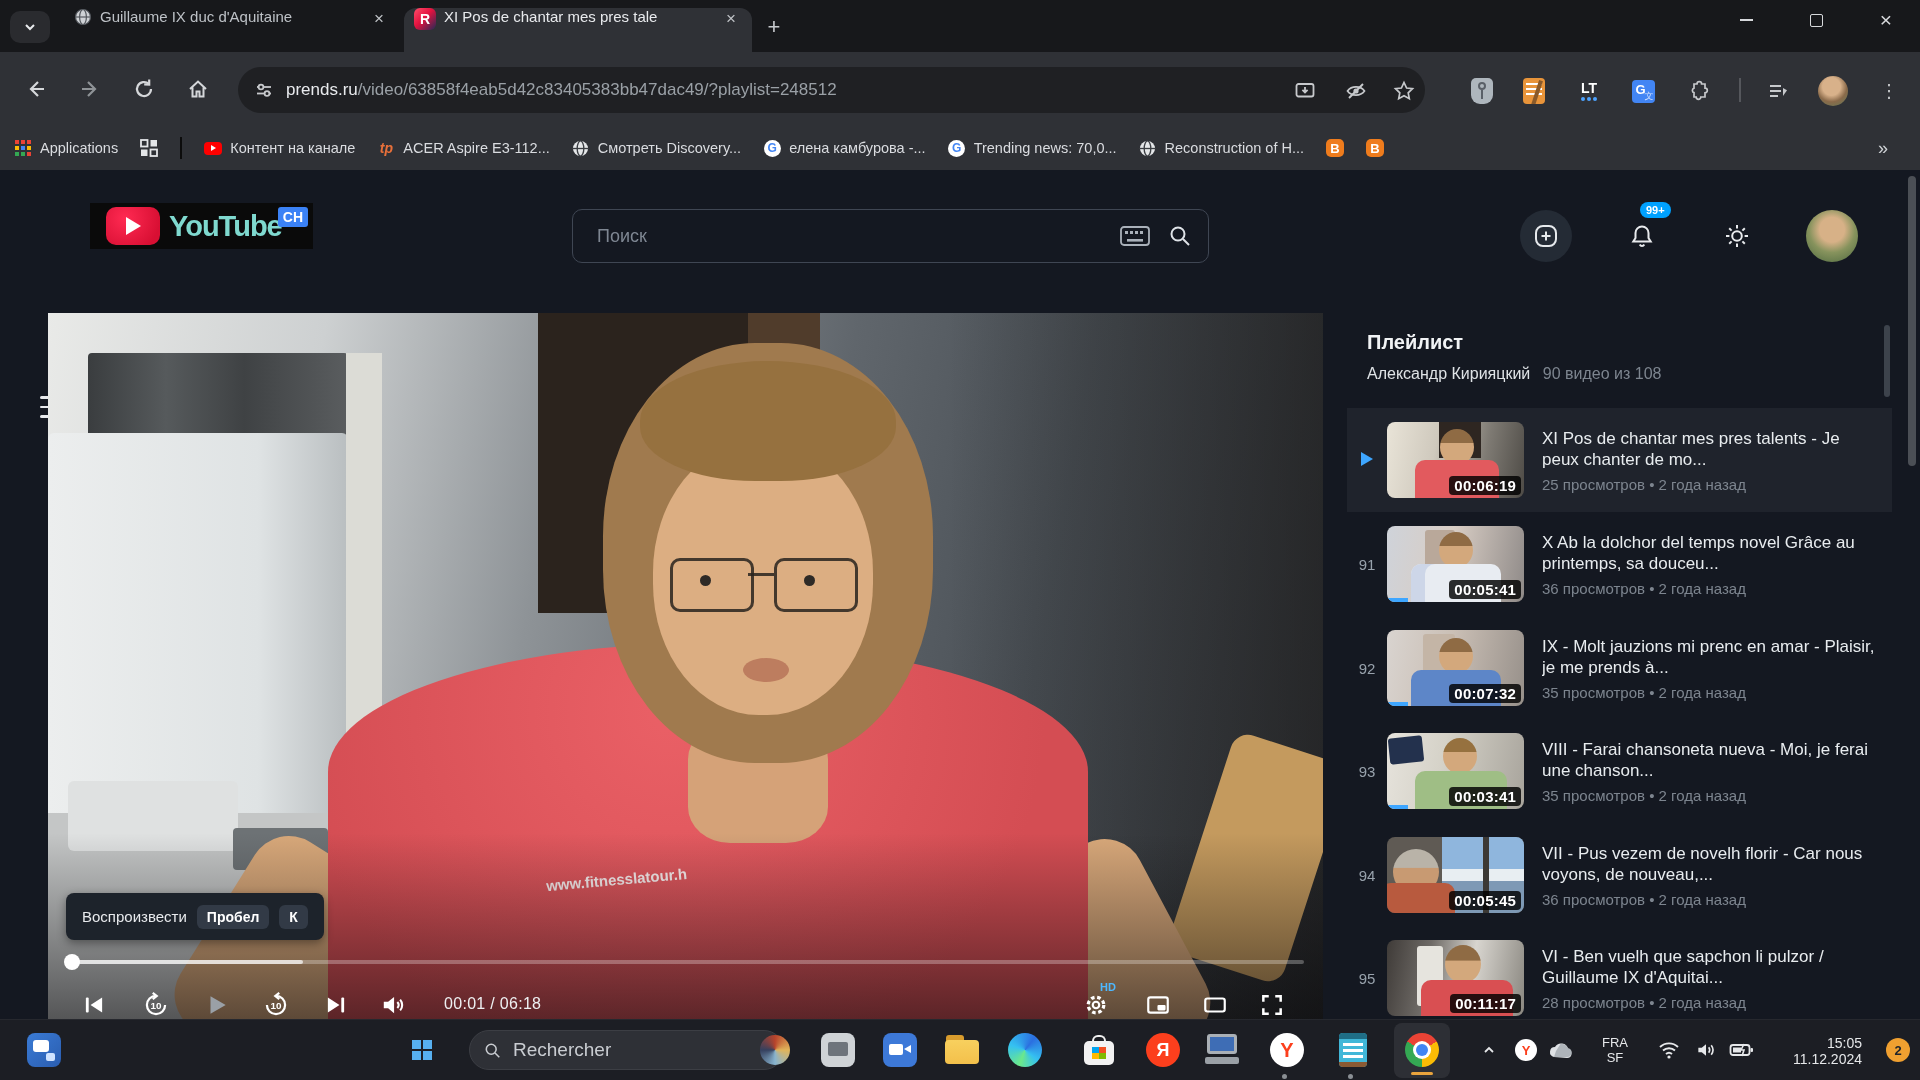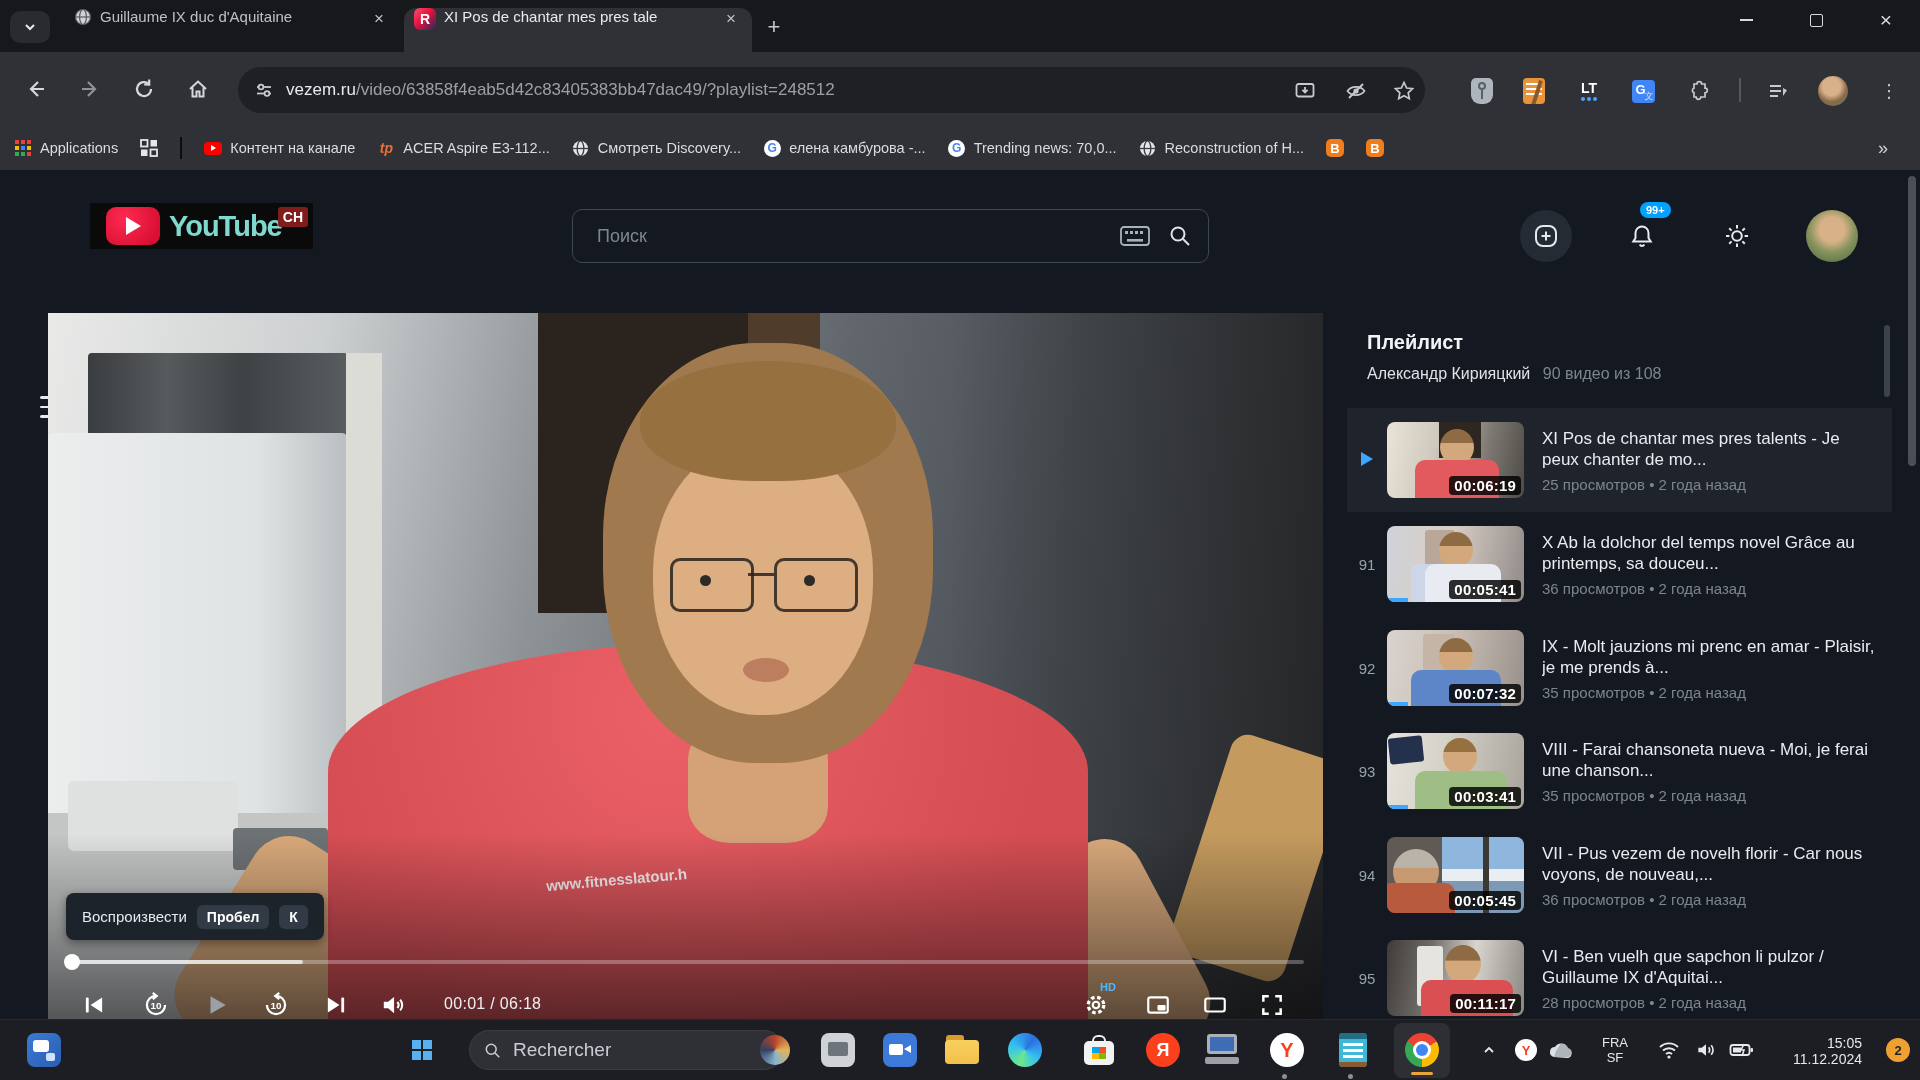--- a/index.html
+++ b/index.html
@@ -41,21 +41,21 @@
   .bm-sep{width:2px;height:22px;background:#0c0c0c;}
   
   #page{position:absolute;left:0;top:170px;width:1920px;height:849px;background:#141821;}
   .burger{position:absolute;left:40px;top:226px;width:30px;height:22px;display:flex;flex-direction:column;justify-content:space-between;}
   .burger i{display:block;height:2.6px;background:#e8eaed;border-radius:2px;}
   .logo{position:absolute;left:90px;top:33px;width:223px;height:46px;background:#0a0a0a;display:flex;align-items:center;}
   .logo .play{width:54px;height:38px;margin-left:16px;border-radius:10px;background:radial-gradient(circle at 35% 30%,#ff2a52,#d80f33 80%);
     display:flex;align-items:center;justify-content:center;}
   .logo .play:after{content:"";border-left:15px solid #fff;border-top:9px solid transparent;border-bottom:9px solid transparent;}
   .logo .brand{color:#7fd9cf;font-size:29px;font-weight:bold;letter-spacing:-1px;margin-left:9px;}
-  .logo .badge{position:absolute;right:5px;top:4px;background:#7f1d1d;color:#fff;font-weight:bold;font-size:14px;
+  .logo .badge{position:absolute;right:5px;top:4px;background:#3b82f6;color:#fff;font-weight:bold;font-size:14px;
     padding:2px 5px;border-radius:3px;}
   .rsearch{position:absolute;left:572px;top:39px;width:637px;height:54px;box-sizing:border-box;border:1.5px solid #3f4653;
     border-radius:10px;display:flex;align-items:center;}
   .rsearch input{flex:1;background:transparent;border:none;outline:none;color:#d7dbe0;font-size:18px;margin-left:22px;font-family:inherit;}
   .rsearch input::placeholder{color:#7e8692;}
   .hbtn{position:absolute;top:40px;width:52px;height:52px;border-radius:50%;display:flex;align-items:center;justify-content:center;}
   .bellwrap{position:relative;}
   .notif{position:absolute;left:24px;top:-8px;background:#00a1ff;color:#fff;font-size:11px;font-weight:bold;
     padding:2px 6px;border-radius:9px;}
   .uavatar{background:radial-gradient(circle at 50% 38%,#d7b187 0 30%,#87935d 55%,#49663e 100%);}
@@ -178,21 +178,21 @@
       </svg>
   </div>
   <div class="omnibox">
     <svg width="20" height="20" viewBox="0 0 20 20" style="margin-left:16px;flex:none;">
       <line x1="3" y1="7" x2="17" y2="7" stroke="#c7c9cc" stroke-width="1.8"></line>
         <circle cx="7" cy="7" r="2.4" fill="#1f2023" stroke="#c7c9cc" stroke-width="1.8"></circle>
       <line x1="3" y1="13.5" x2="17" y2="13.5" stroke="#c7c9cc" stroke-width="1.8"></line>
         <circle cx="13" cy="13.5" r="2.4" fill="#1f2023" stroke="#c7c9cc" stroke-width="1.8"></circle>
     </svg>
     <div class="url">
-      <span class="dom">vezem.ru</span><span class="pth">/video/63858f4eab5d42c83405383bb47dac49/?playlist=248512</span>
+      <span class="dom">prends.ru</span><span class="pth">/video/63858f4eab5d42c83405383bb47dac49/?playlist=248512</span>
     </div>
   </div>
   <div class="boxic" style="left:1288px;">
     <svg width="22" height="22" viewBox="0 0 22 22">
         <rect x="2.5" y="4" width="17" height="12.5" rx="2" fill="none" stroke="#c7c9cc" stroke-width="1.8"></rect>
         <path d="M11 7 v5 M8.4 9.8 L11 12.4 L13.6 9.8" stroke="#c7c9cc" stroke-width="1.8" fill="none"></path>
       </svg>
   </div>
   <div class="boxic" style="left:1339px;">
     <svg width="22" height="22" viewBox="0 0 22 22">

